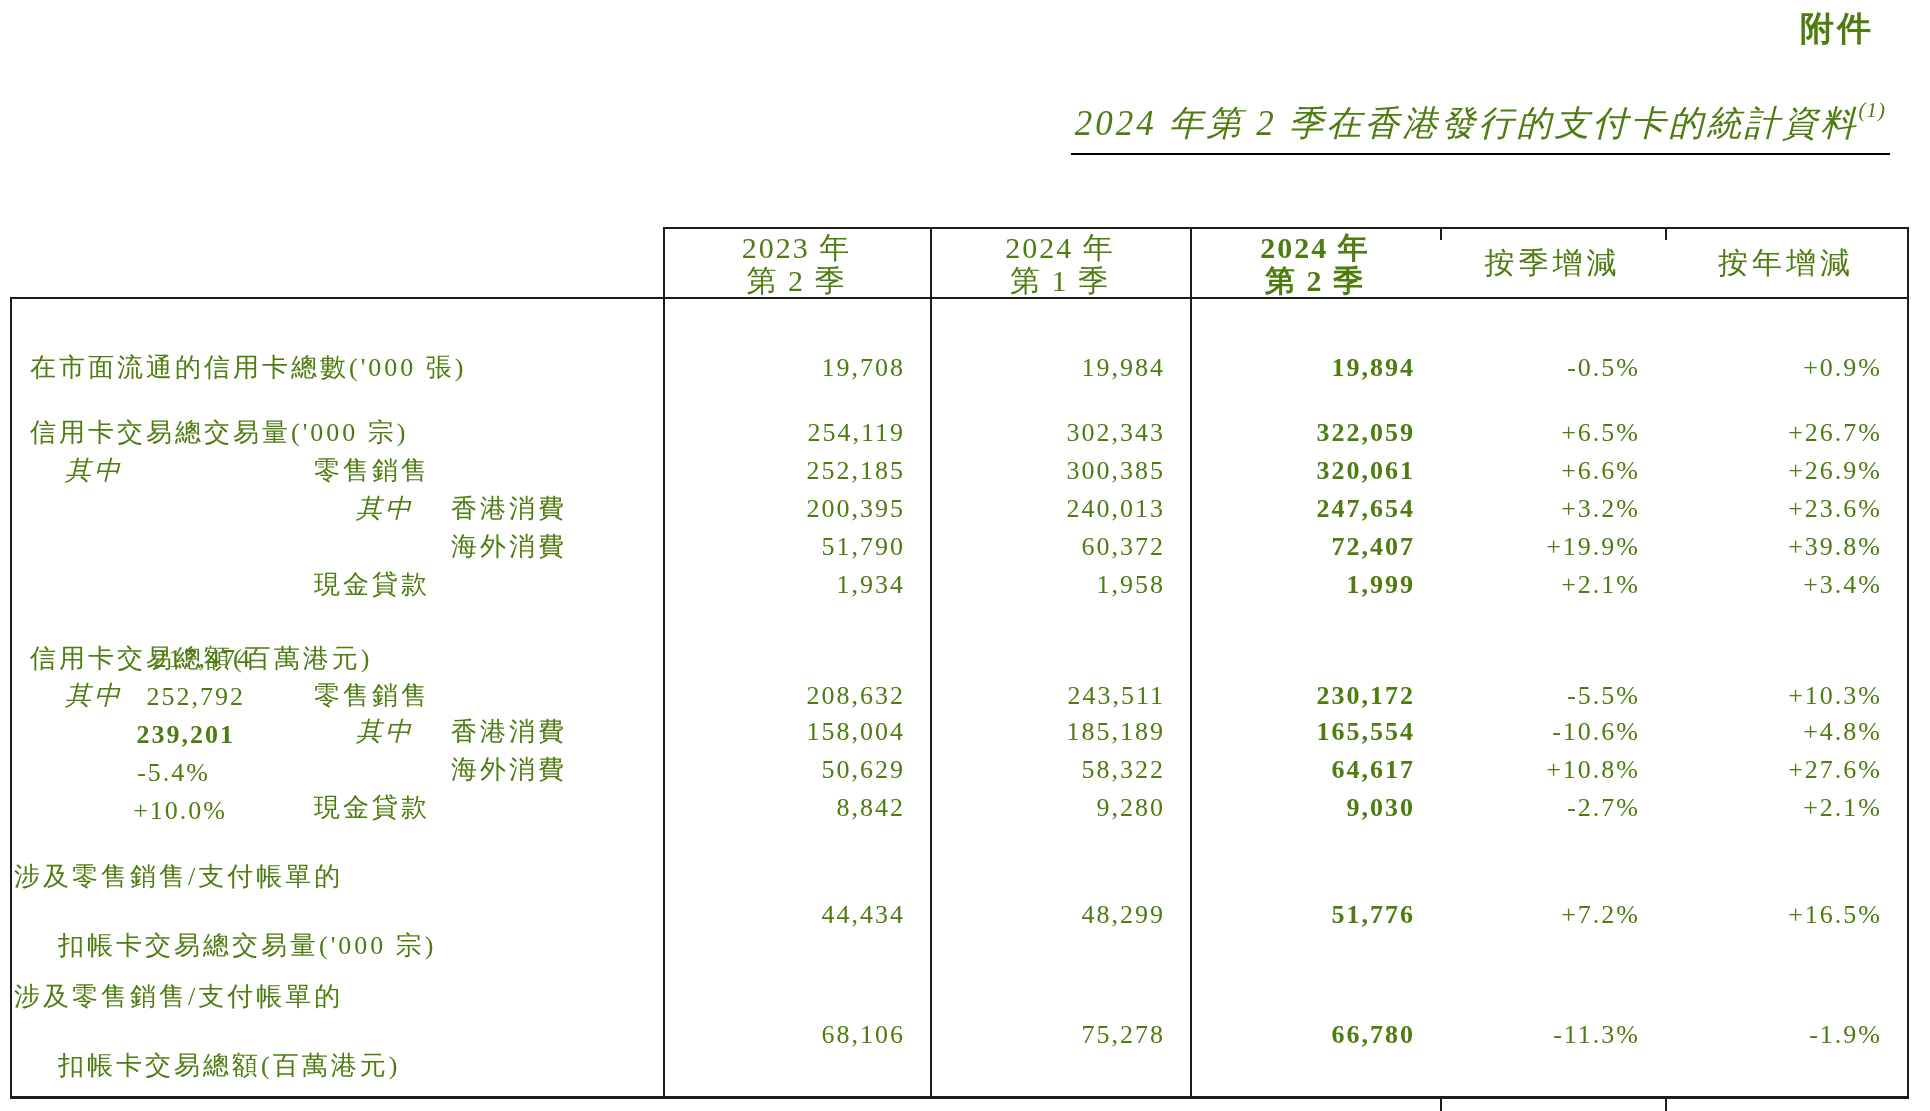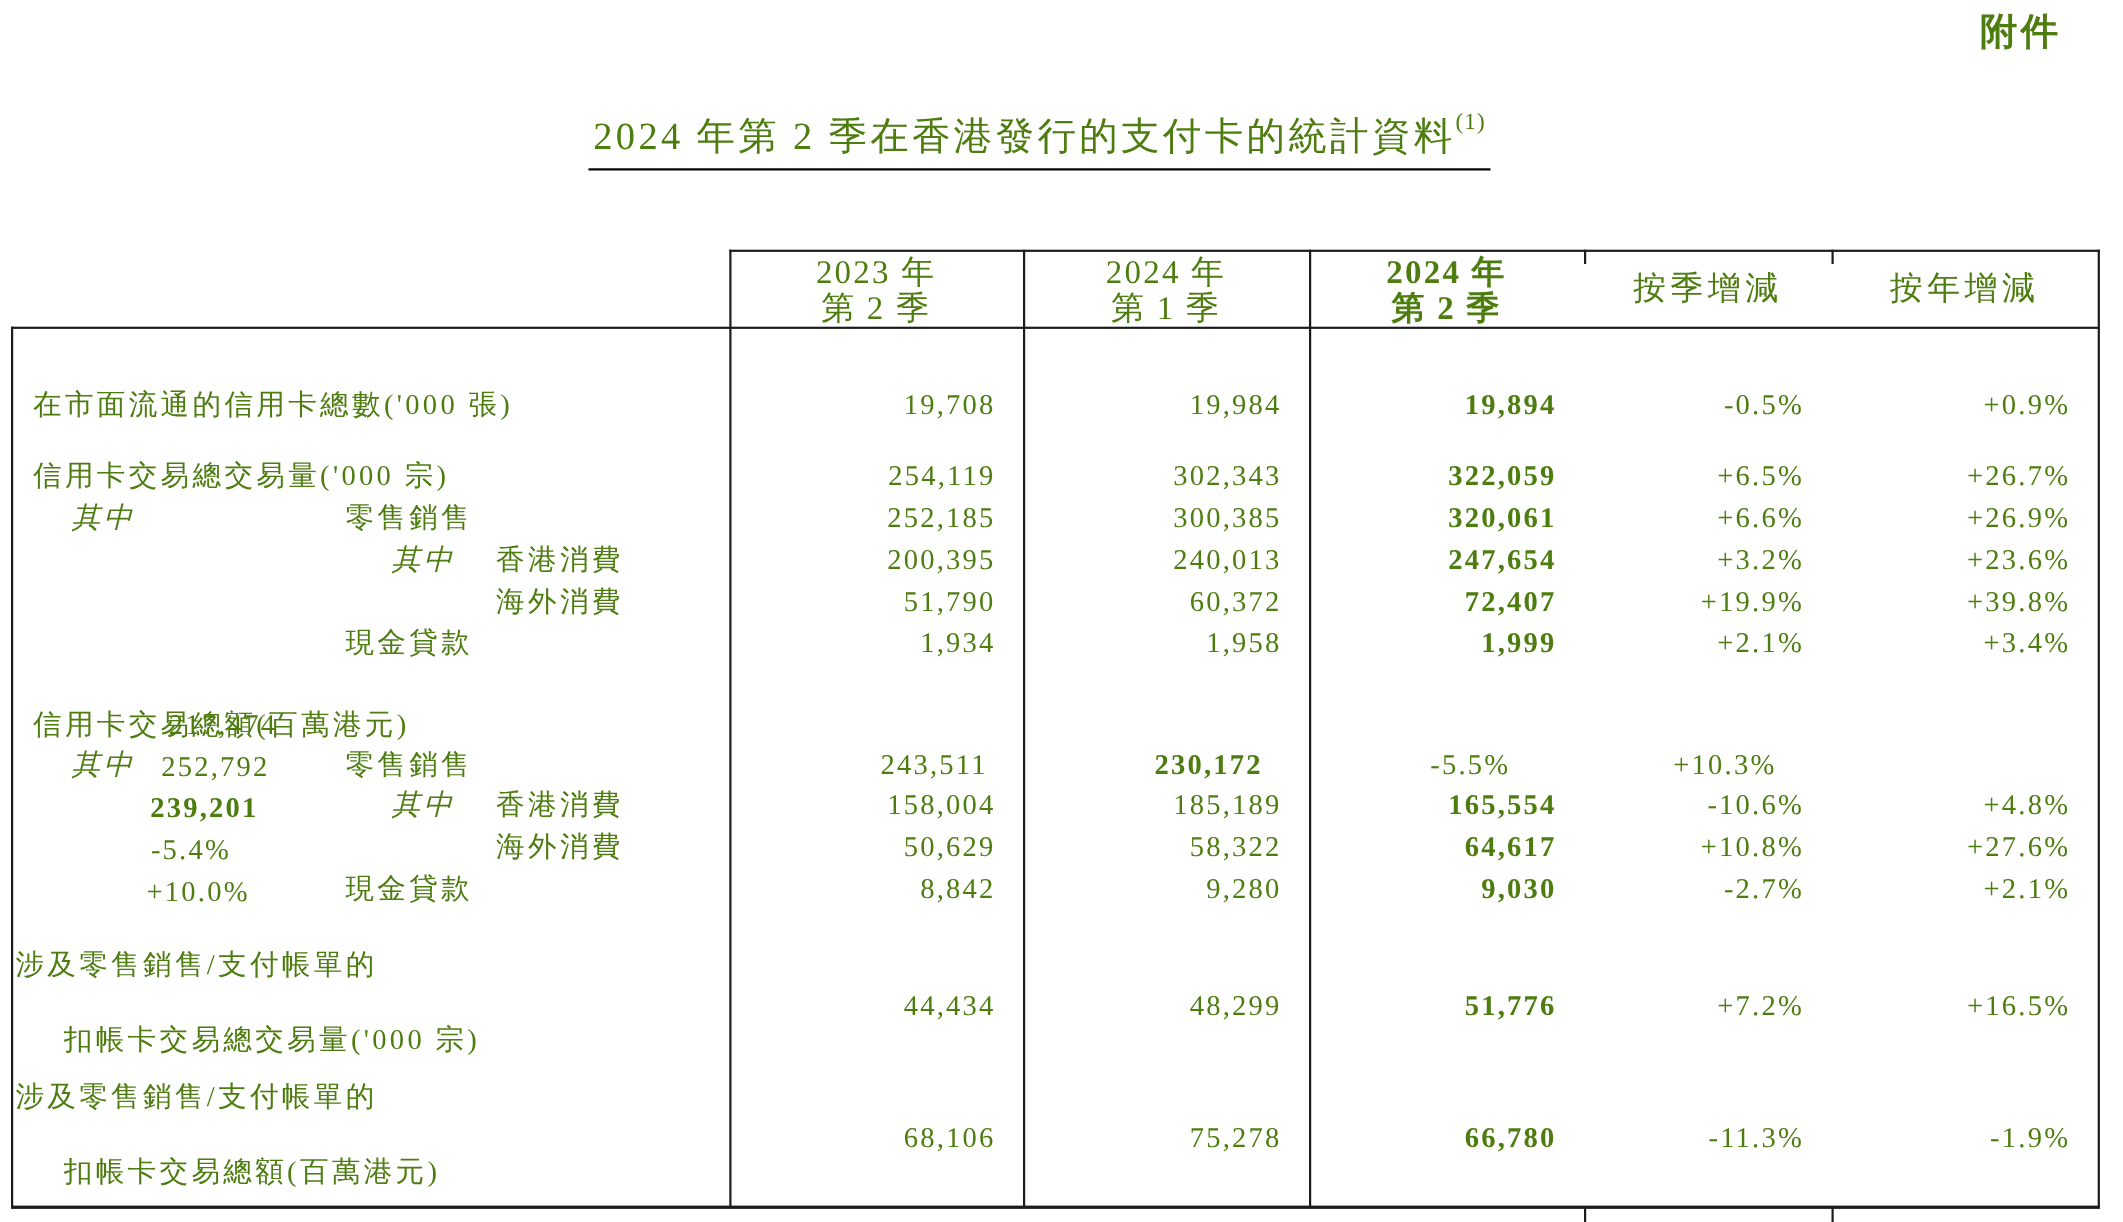--- a/index.html
+++ b/index.html
@@ -5,21 +5,21 @@
   html,body{margin:0;padding:0;background:#fff;}
   .page{
     position:relative;width:1930px;height:1111px;background:#ffffff;overflow:hidden;
     font-family:"Liberation Serif","DejaVu Serif",serif;color:#4d7c0f;
   }
   
   .attachment{
     position:absolute;top:6px;right:56px;font-size:34px;font-weight:bold;letter-spacing:3px;
   }
   
-  .title-wrap{position:absolute;top:98px;left:0;width:1890px;text-align:center;}
+  .title-wrap{position:absolute;top:98px;left:0;width:1890px;text-align:right;font-style:italic;}
   .title{
     display:inline-block;font-size:35px;letter-spacing:3px;
     border-bottom:2px solid #000;padding:0 4px 6px 4px;white-space:nowrap;
   }
   .title sup{font-size:21px;letter-spacing:1px;vertical-align:18px;}
 
   
   .line{position:absolute;background:#1c1c1c;}
   .l-htop{left:663px;top:227px;width:1246px;height:2px;}
   .l-hmid{left:10px;top:297px;width:1899px;height:2px;}
@@ -194,20 +194,21 @@
     <div class="cell num c3">239,201</div>
     <div class="cell num c4">-5.4%</div>
     <div class="cell num c5">+10.0%</div>
   </div>
 
   <div class="row r8">
     <div class="cell lbl">
         <span class="qz1">其中</span>
         <span class="s1">零售銷售</span>
       </div>
+    <div class="cell num c1">208,632</div>
     <div class="cell num c2">243,511</div>
     <div class="cell num c3">230,172</div>
     <div class="cell num c4">-5.5%</div>
     <div class="cell num c5">+10.3%</div>
   </div>
 
   <div class="row r9">
     <div class="cell lbl">
         <span class="qz2">其中</span>
         <span class="s2">香港消費</span>

